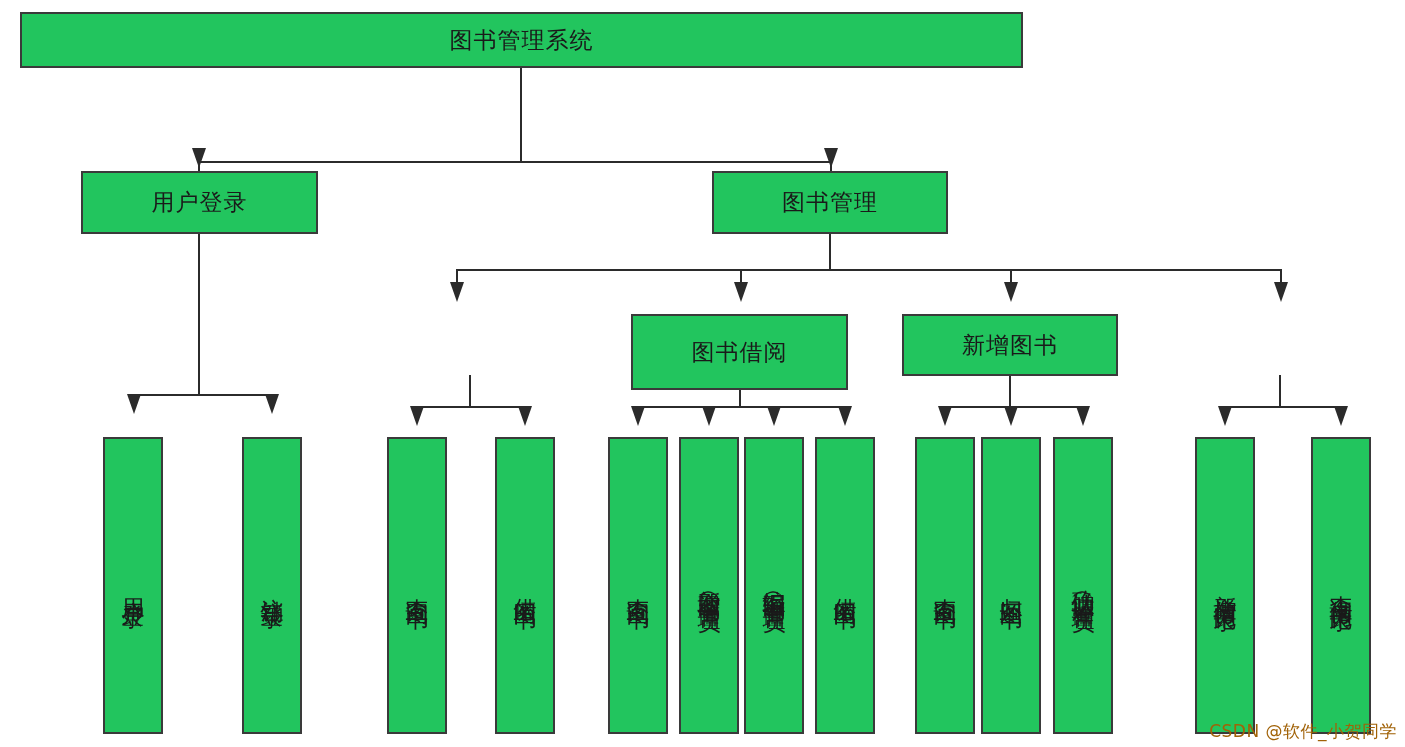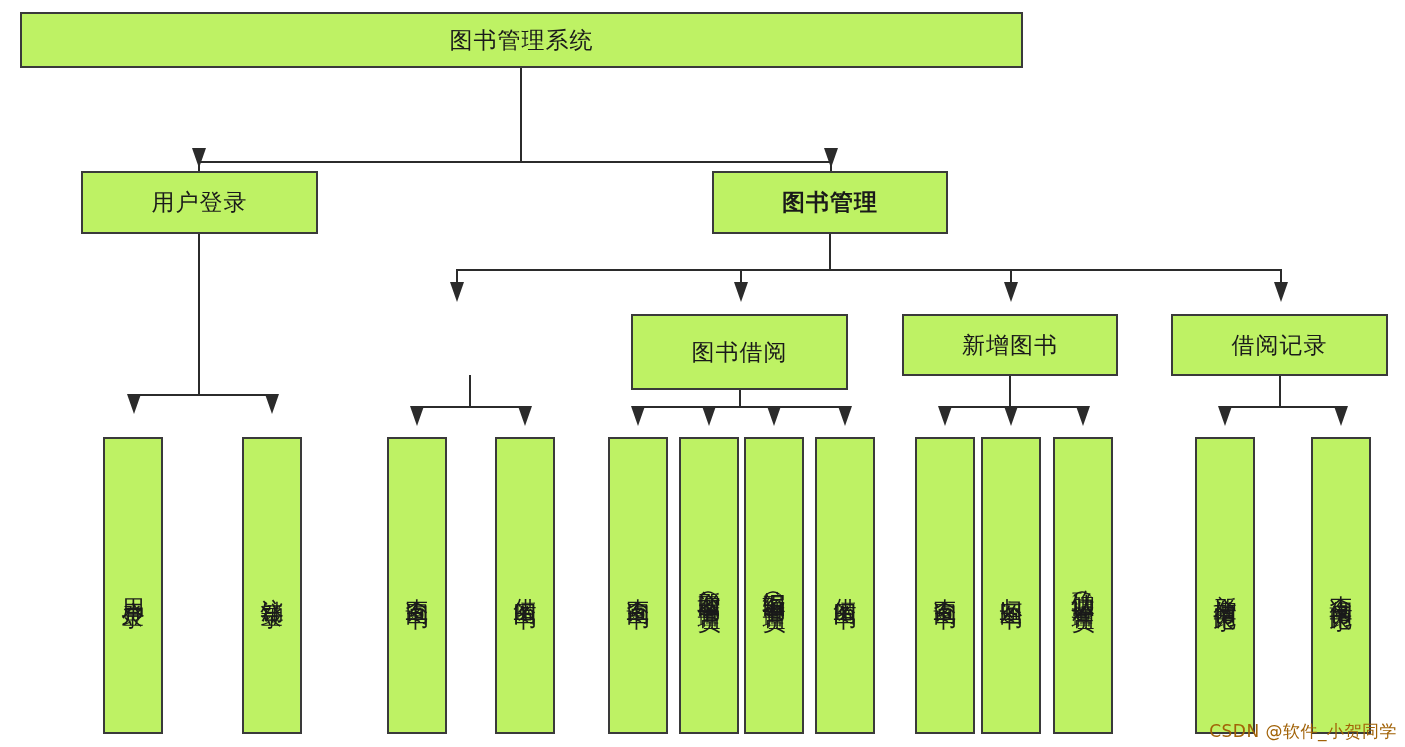--- a/index.html
+++ b/index.html
@@ -16,21 +16,21 @@
     width: 1405px;
     height: 747px;
     background: #ffffff;
     overflow: hidden;
   }
   
   .box {
     position: absolute;
     box-sizing: border-box;
     border: 2px solid #3a3a3a;
-    background: #bef264;
+    background: #22c55e;
     color: #1a1a1a;
     display: flex;
     align-items: center;
     justify-content: center;
     text-align: center;
     z-index: 3;
   }
   .box.h {
     font-size: 23px;
     letter-spacing: 1px;
@@ -125,25 +125,24 @@
   <div class="arrow" style="left:1076px; top:406px;"></div>
 
   <div class="ln v" style="left:1279px; top:375px; height:33px;"></div>
   <div class="ln h" style="left:1224px; top:406px; width:116px;"></div>
   <div class="arrow" style="left:1218px; top:406px;"></div>
   <div class="arrow" style="left:1334px; top:406px;"></div>
 
   <div class="box h" style="left:20px; top:12px; width:1003px; height:56px;">图书管理系统</div>
 
   <div class="box h" style="left:81px; top:171px; width:237px; height:63px;">用户登录</div>
-  <div class="box h" style="left:712px; top:171px; width:236px; height:63px;font-weight:bold;">图书管理</div>
+  <div class="box h" style="left:712px; top:171px; width:236px; height:63px;">图书管理</div>
 
   <div class="box h" style="left:631px; top:314px; width:217px; height:76px;">图书借阅</div>
   <div class="box h" style="left:902px; top:314px; width:216px; height:62px;">新增图书</div>
-  <div class="box h" style="left:1171px; top:314px; width:217px; height:62px;">借阅记录</div>
 
   <div class="box v" style="left:103px; top:437px; width:60px; height:297px;">
     <span class="vtext">用户登录</span>
   </div>
   <div class="box v" style="left:242px; top:437px; width:60px; height:297px;">
     <span class="vtext">注销登录</span>
   </div>
 
   <div class="box v" style="left:387px; top:437px; width:60px; height:297px;">
     <span class="vtext">查询图书</span>

